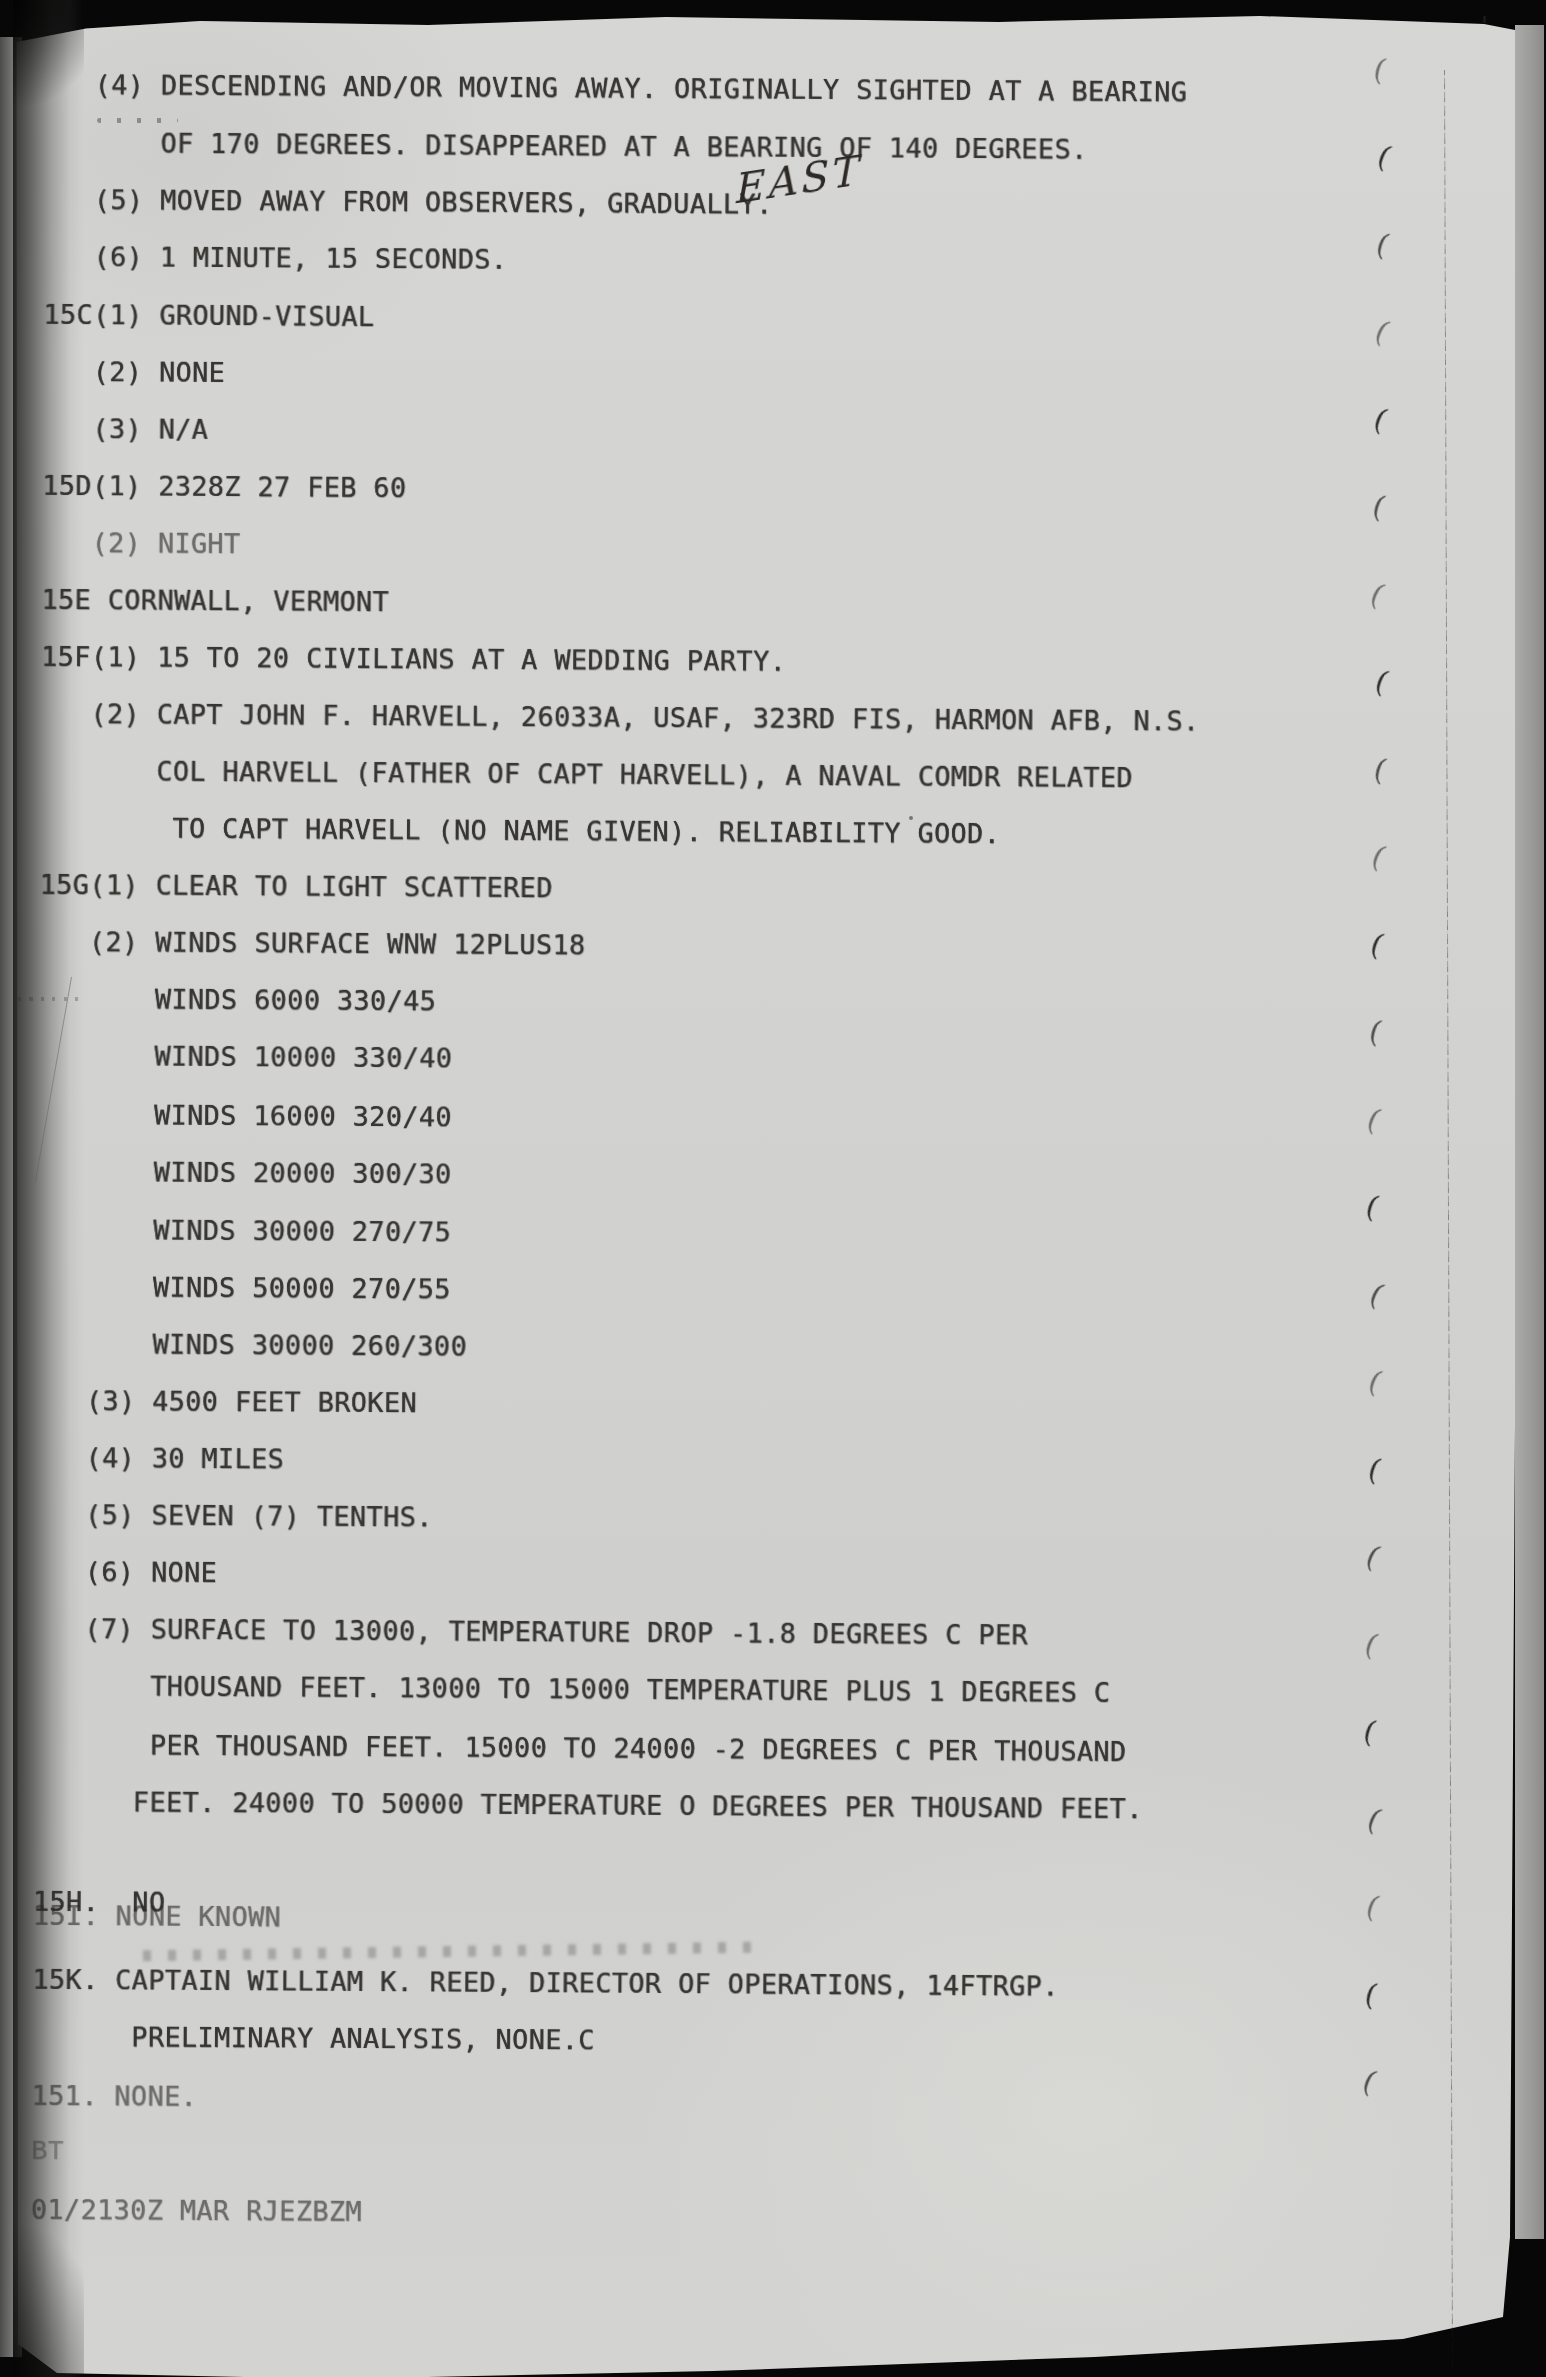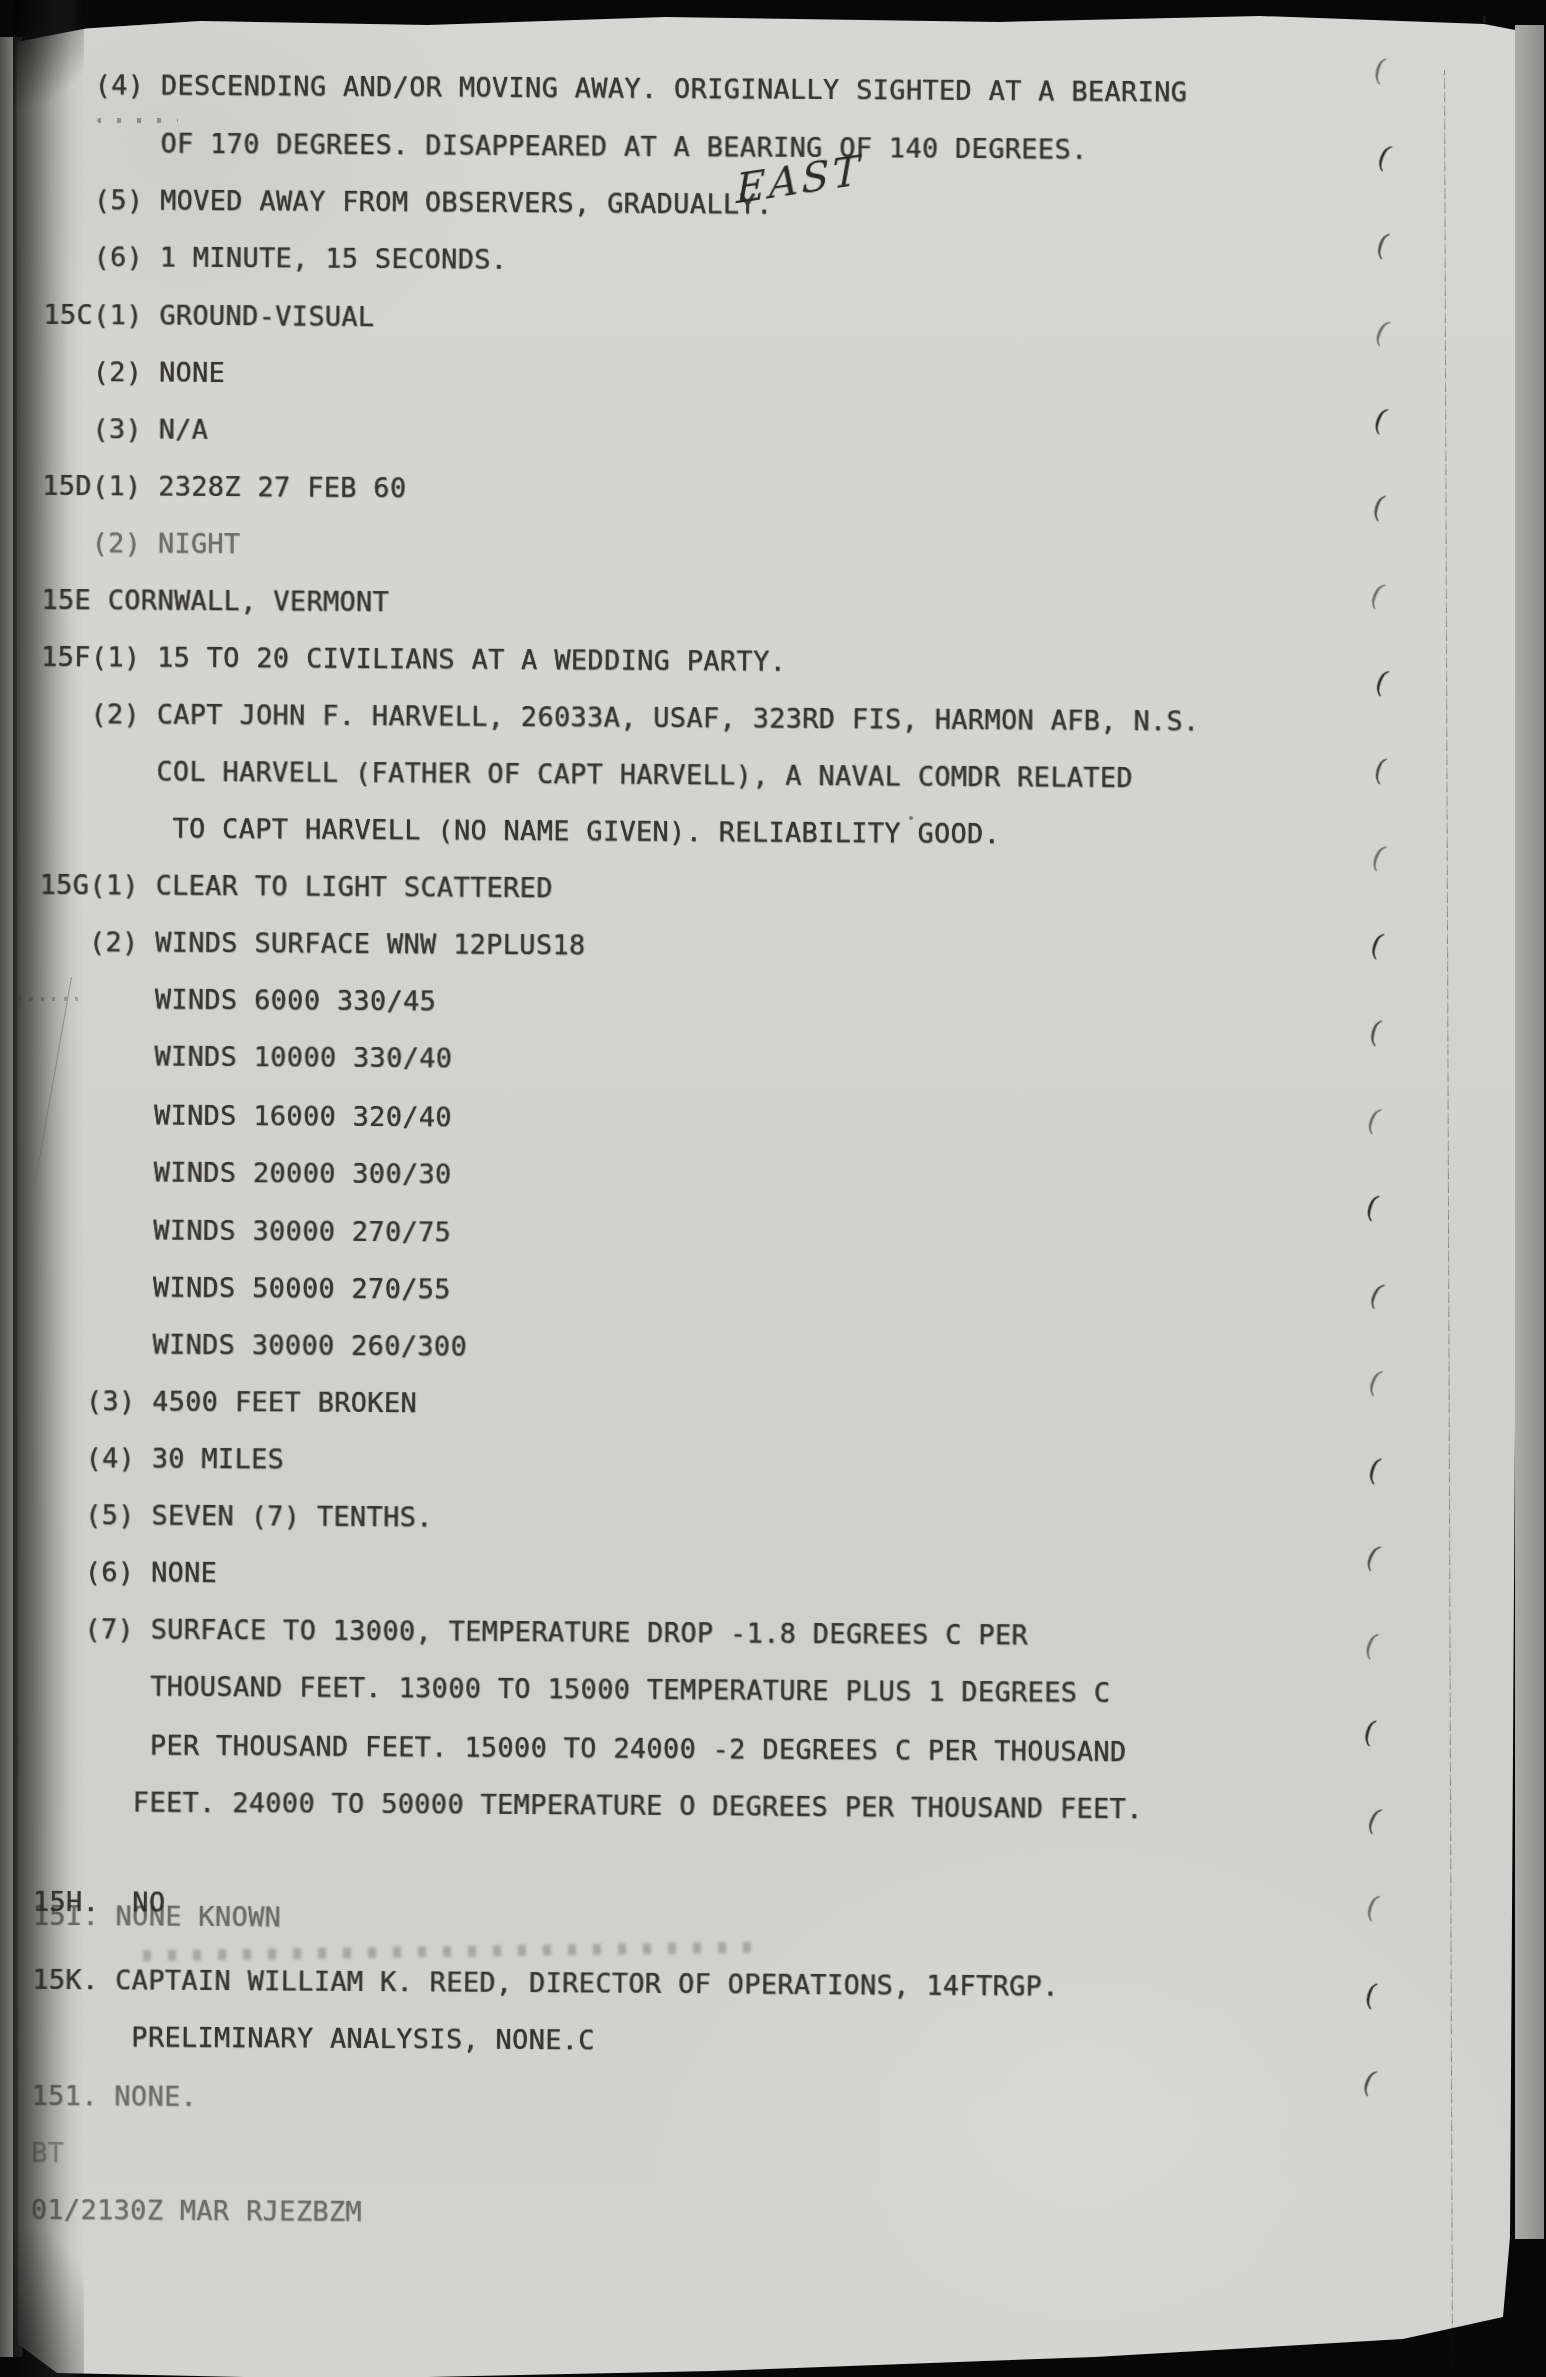--- a/index.html
+++ b/index.html
@@ -32,21 +32,21 @@
     transform:rotate(-0.2deg);transform-origin:top center;opacity:.75;filter:blur(0.2px);
     background:repeating-linear-gradient(180deg, rgba(25,25,25,.55) 0 4.8px,
       rgba(25,25,25,.08) 4.8px 8px, rgba(25,25,25,.38) 8px 13.8px);}
   
   .text-layer{position:absolute;left:0;top:0;width:1546px;height:2399px;z-index:5;
     transform:rotate(0.38deg);transform-origin:71px 71px;}
   .tline{position:absolute;left:45px;white-space:pre;font-size:27px;line-height:1;
     letter-spacing:0.3px;color:#2a2824;opacity:.92;filter:blur(0.2px);
     text-shadow:0 0 0.7px rgba(42,40,36,.9),0.5px 0.5px 0.5px rgba(42,40,36,.3);}
   .tline.faint{opacity:.6;filter:blur(0.3px);}
-  .tline.ghost{opacity:.38;filter:blur(0.4px);}
+  .tline.ghost{opacity:.38;filter:blur(0.4px);font-family:Liberation Mono, monospace;}
   .handwritten{position:absolute;left:736px;top:151px;font-family:"DejaVu Serif","Liberation Serif",serif;
     font-style:italic;font-size:41px;letter-spacing:3.3px;color:#16130f;opacity:.88;
     transform:rotate(-9deg) skewX(-8deg);filter:blur(0.2px);}
   .margin-tick{position:absolute;font-family:"DejaVu Serif",serif;font-size:29.5px;color:#1c1c1c;
     transform:rotate(18deg);filter:blur(0.2px);}
   
   .smudge-erased-line{position:absolute;left:143px;top:1946px;width:609px;height:10.5px;z-index:5;
     transform:rotate(-0.8deg);filter:blur(1.4px);opacity:.5;
     background:repeating-linear-gradient(90deg, rgba(55,55,53,.55) 0 7.6px, transparent 7.6px 25px);}
   .crease-line{position:absolute;left:71px;top:977px;width:1.4px;height:209px;z-index:6;

